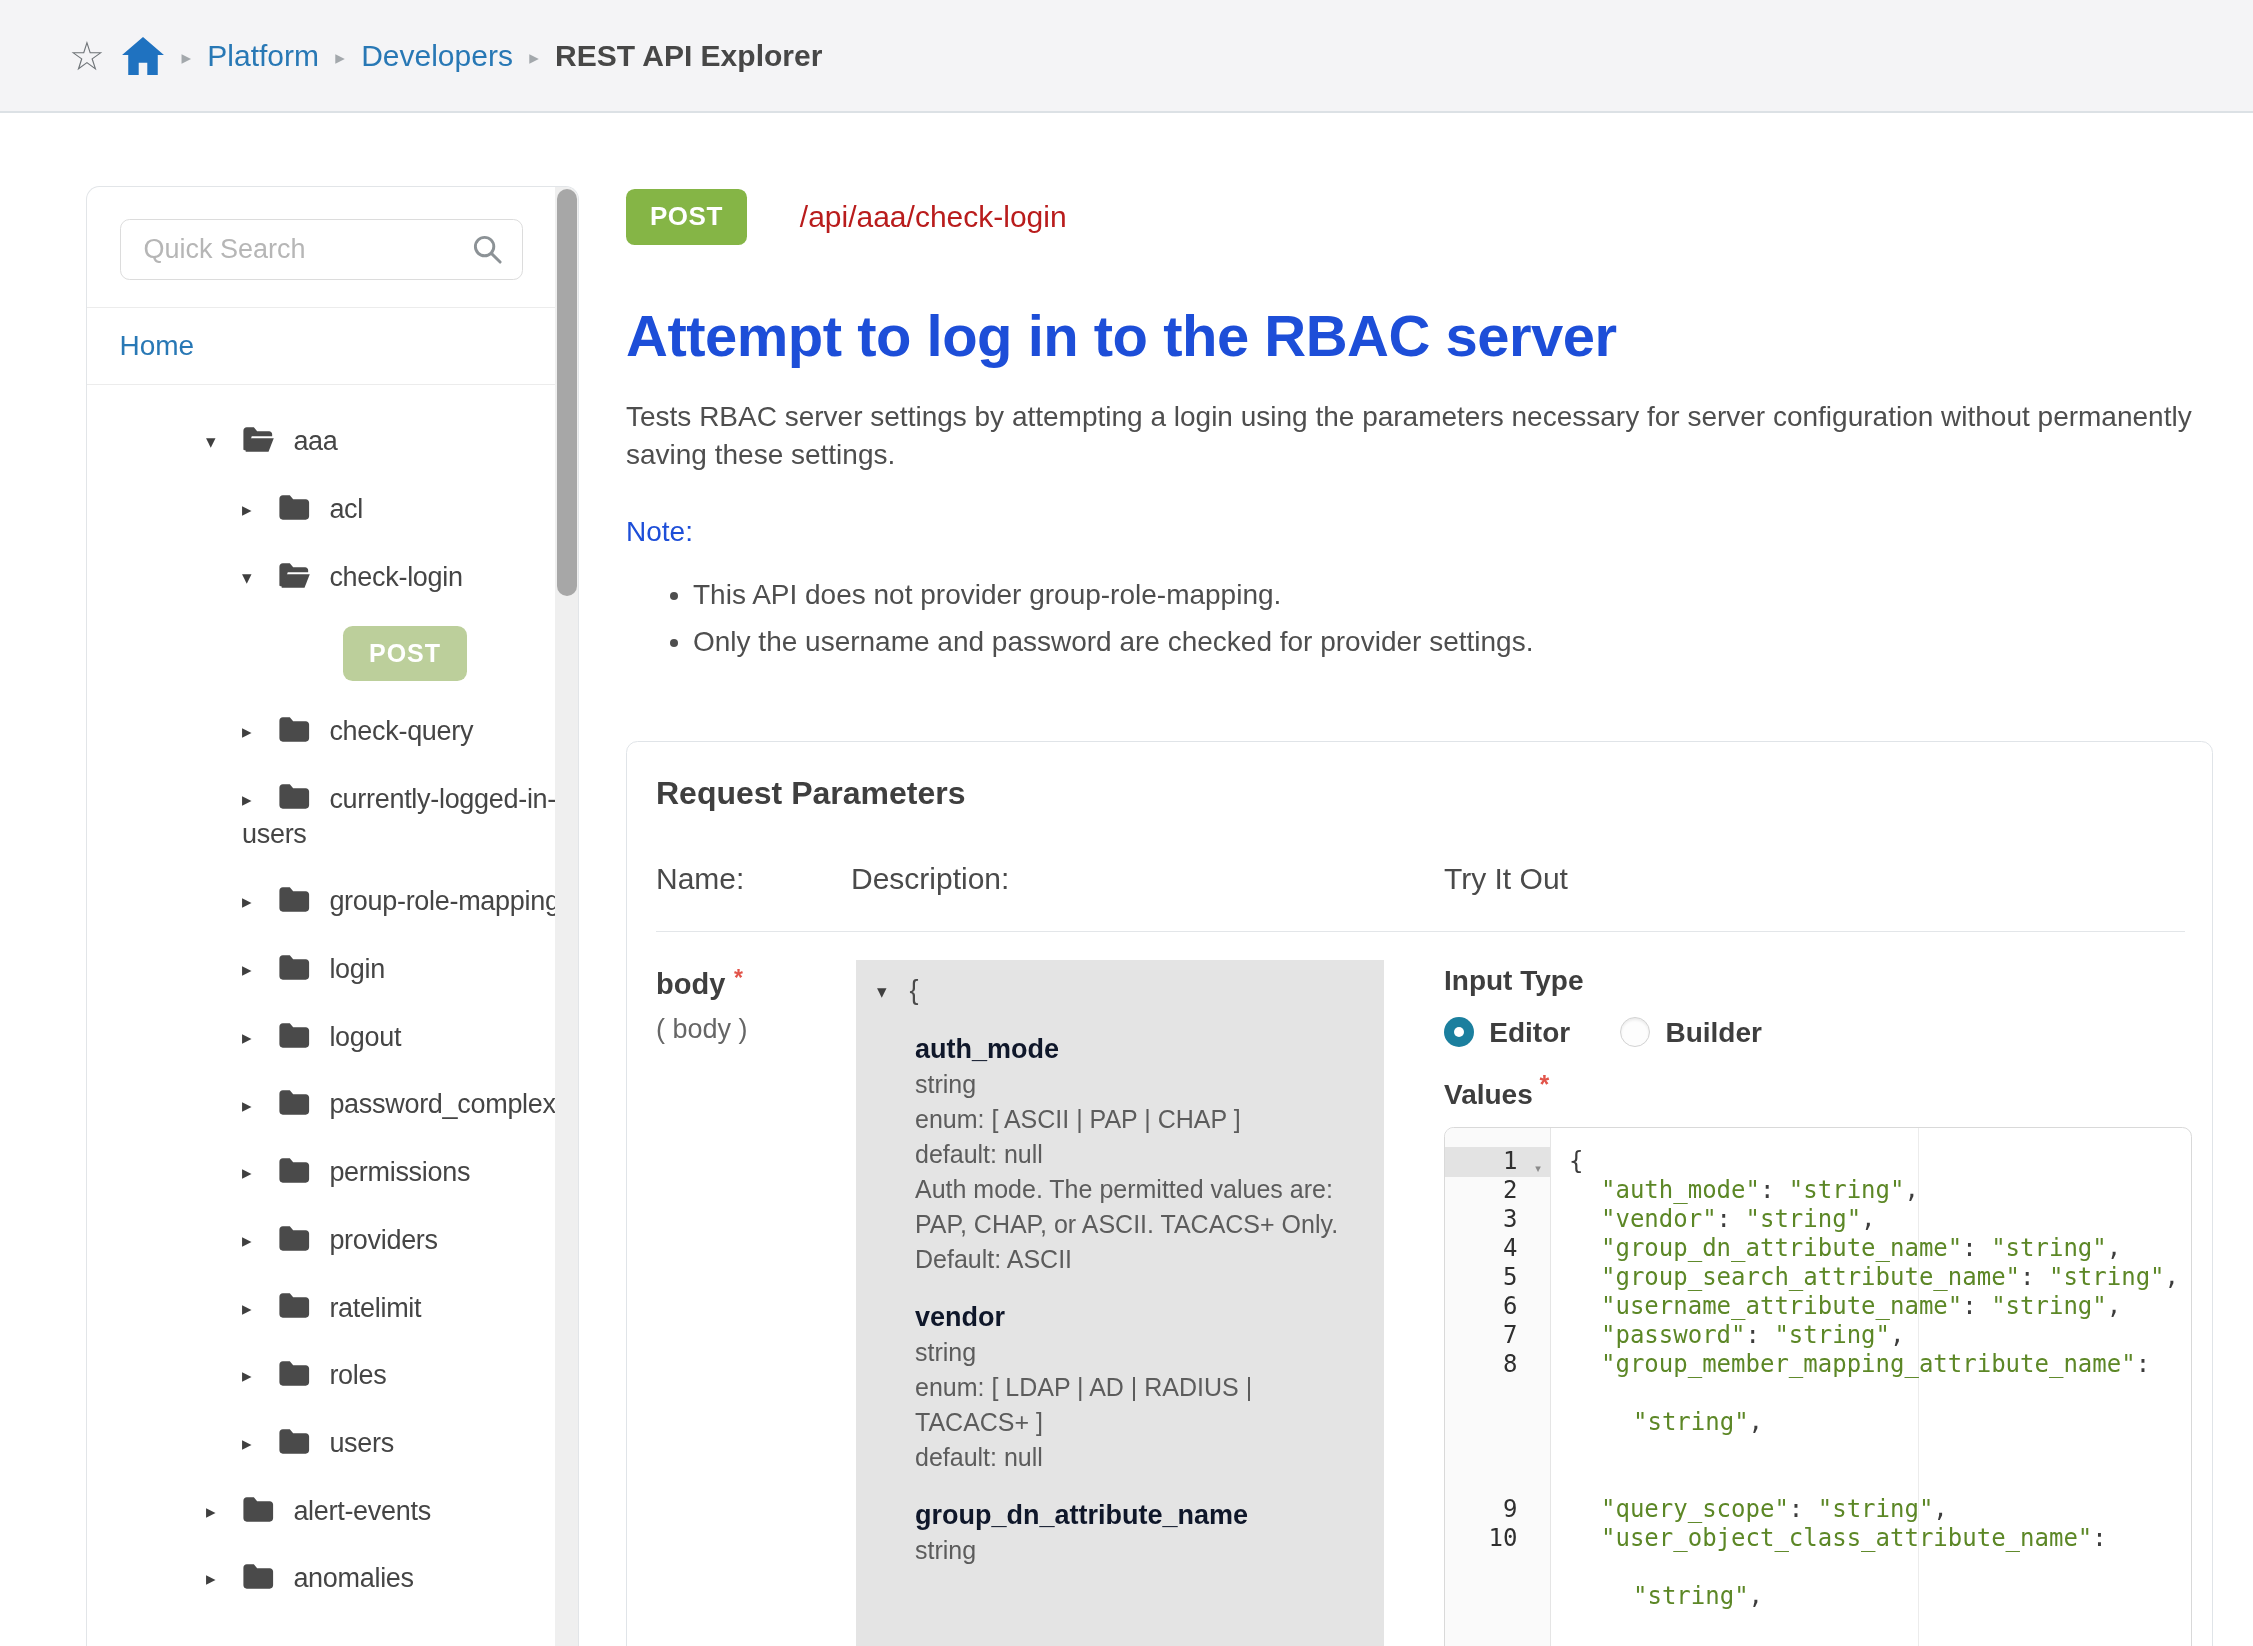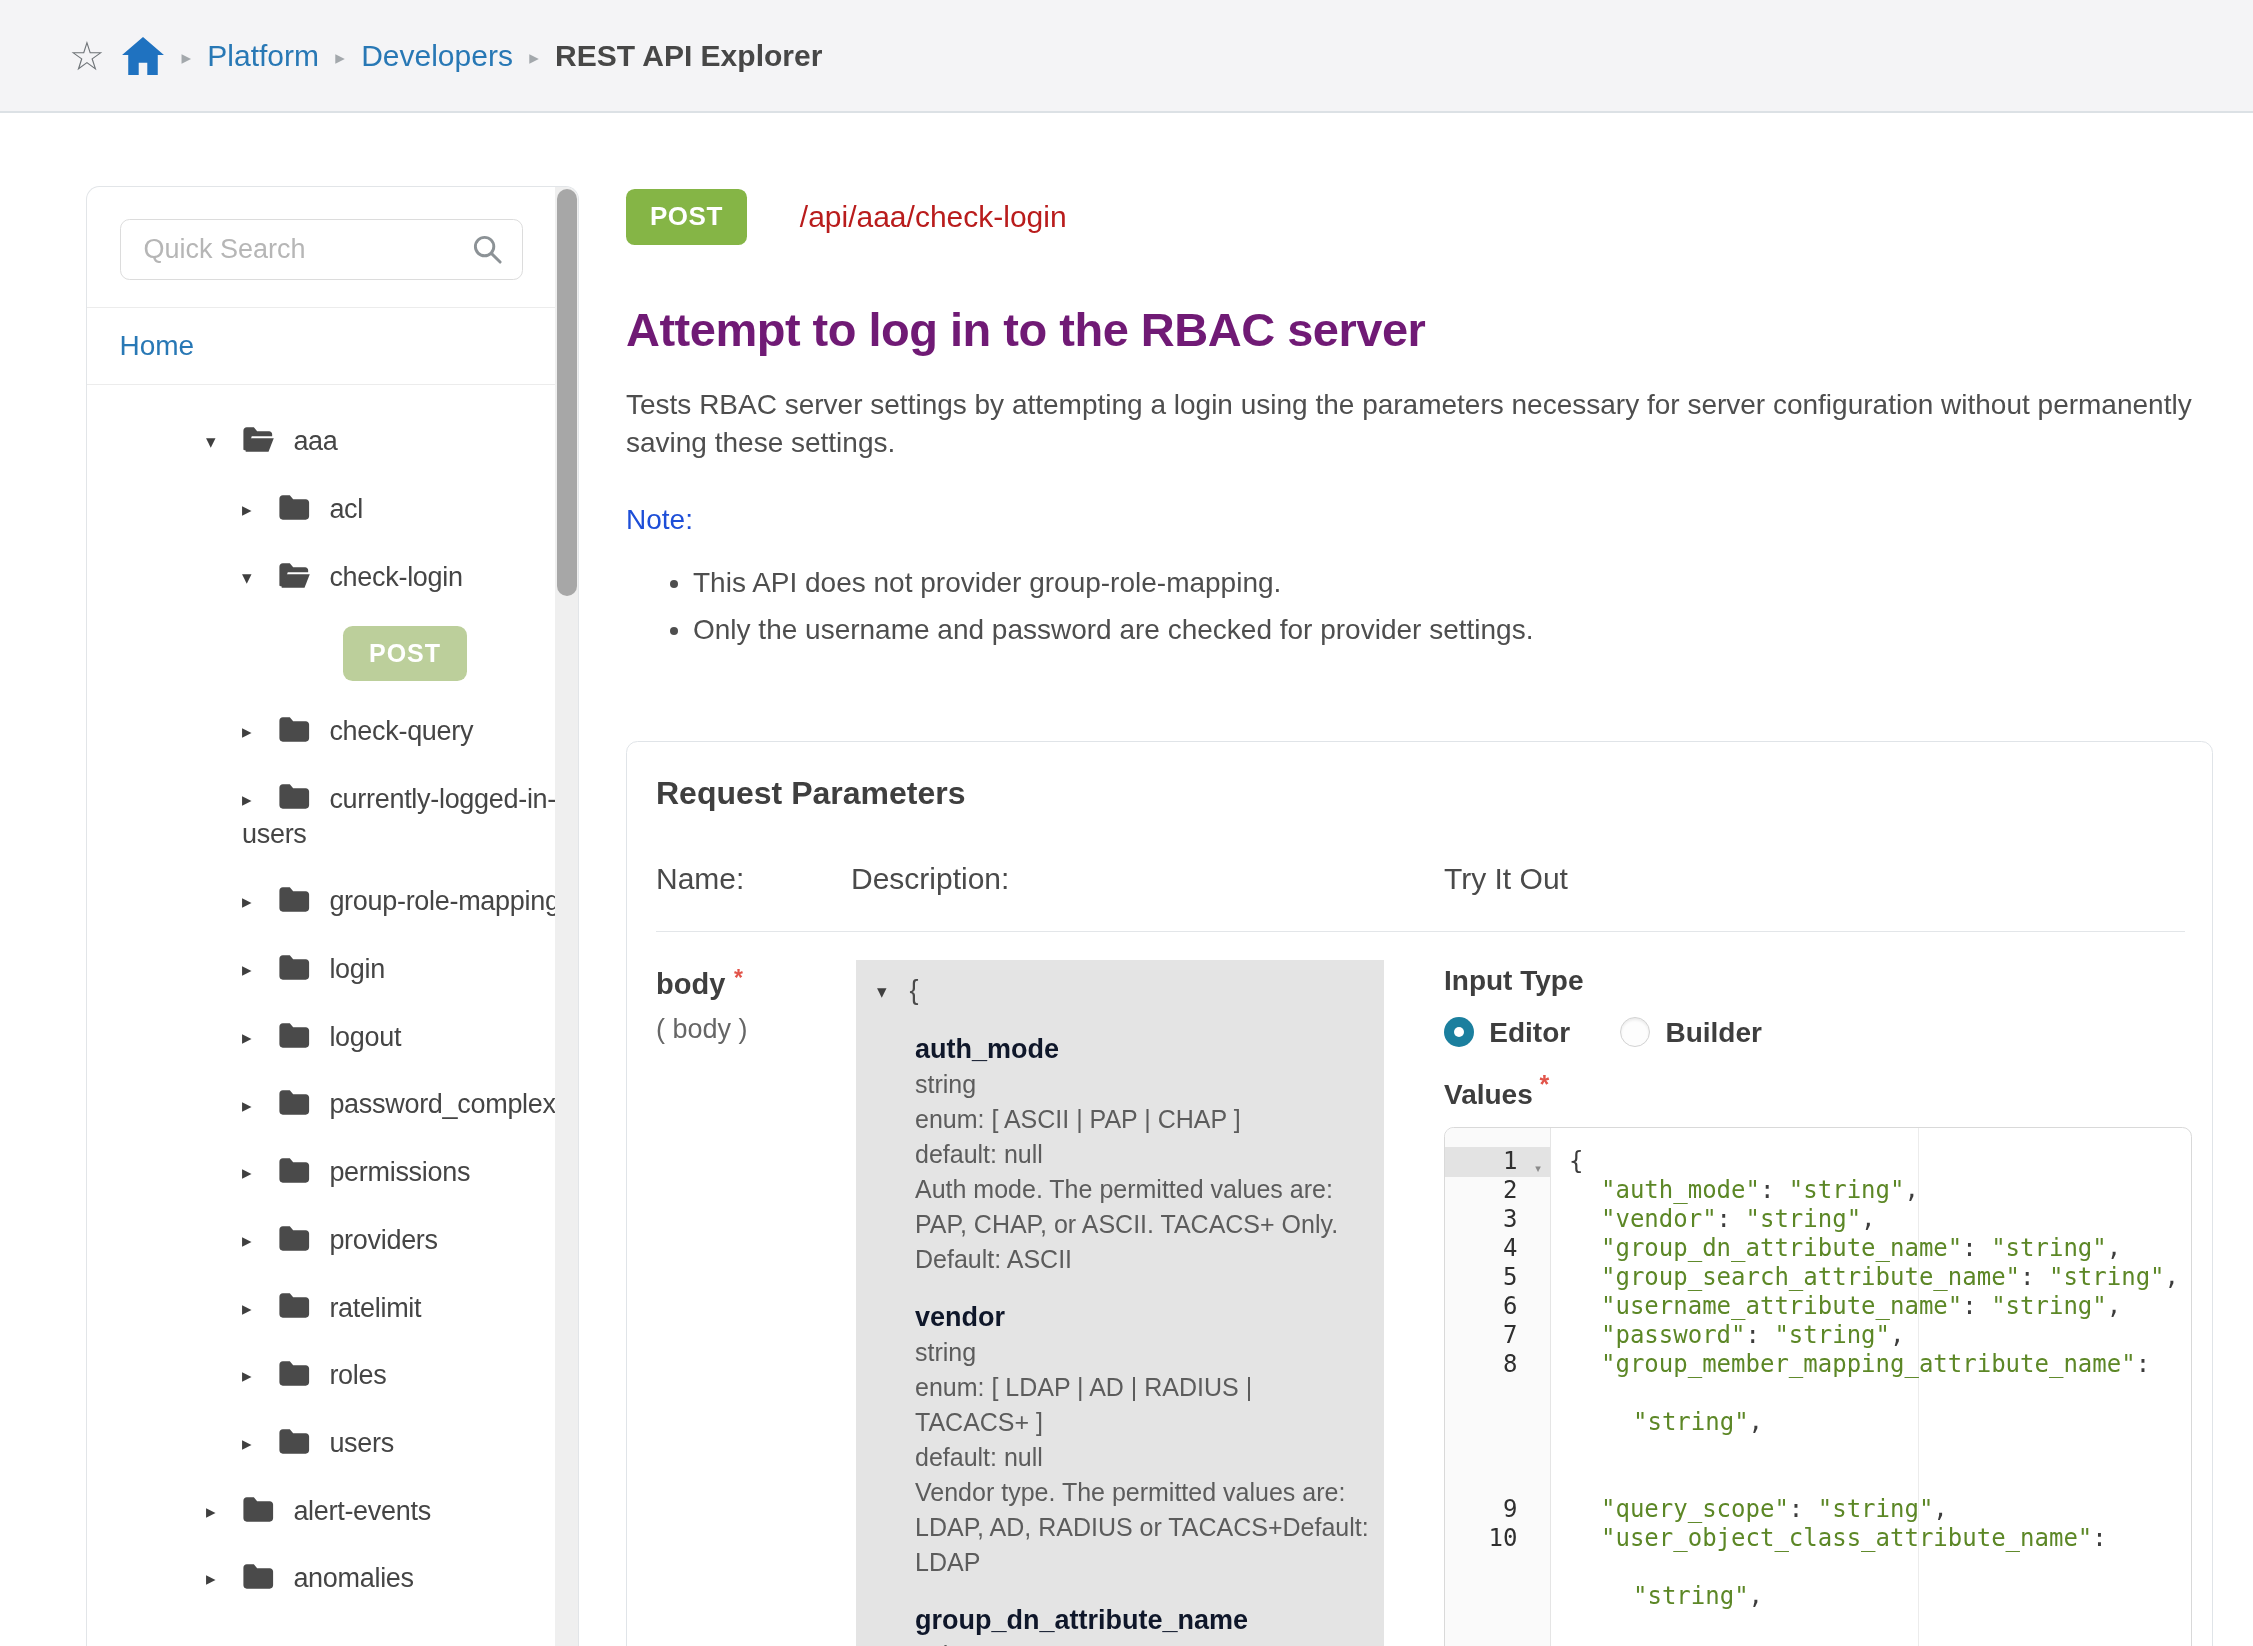--- a/index.html
+++ b/index.html
@@ -46,21 +46,21 @@
   .method-badge-sm { display:inline-block; background:#bccf9b; color:#fff;
     font-weight:bold; font-size:25px; letter-spacing:1px; padding:9.6px 26px;
     border-radius:9.6px; }
 
   
   .main { position:absolute; left:626px; top:189px; width:1594px; }
   .endpoint-row { display:flex; align-items:center; }
   .method-badge-lg { background:#85b546; color:#fff; font-weight:bold; font-size:26px;
     letter-spacing:0.5px; padding:12.4px 24px; border-radius:8.6px; }
   .endpoint-path { font-size:30px; color:#b91c1c; margin-left:53px; }
-  .page-title { margin-top:57px; font-size:47px; font-weight:bold; color:#701a75;
+  .page-title { margin-top:57px; font-size:58px; font-weight:bold; color:#1d4ed8;
     letter-spacing:-0.5px; }
   .page-desc { margin-top:29px; font-size:28px; line-height:38px; color:#4e4e4e; }
   .note-label { margin-top:42px; font-size:28px; color:#1d4ed8; }
   .note-list { margin-top:31px; padding-left:67px; }
   .note-list li { font-size:28px; color:#4e4e4e; margin-bottom:15.3px; }
 
   
   .panel { position:absolute; left:626px; top:741px; width:1587px; height:922px;
     border:1.9px solid #e0e4e8; border-radius:11.5px; background:#fff; }
   .panel-title { position:absolute; left:29px; top:32.5px; font-size:32px;
@@ -329,21 +329,20 @@
       <div class="sfline">string</div>
       <div class="sfline">enum: [ ASCII | PAP | CHAP ]</div>
       <div class="sfline">default: null</div>
       <div class="sfline">Auth mode. The permitted values are: PAP, CHAP, or ASCII. TACACS+ Only. Default: ASCII</div>
     </div>
     <div class="sfield">
       <div class="sfname">vendor</div>
       <div class="sfline">string</div>
       <div class="sfline">enum: [ LDAP | AD | RADIUS | TACACS+ ]</div>
       <div class="sfline">default: null</div>
-      <div class="sfline">Vendor type. The permitted values are: LDAP, AD, RADIUS or TACACS+Default: LDAP</div>
     </div>
     <div class="sfield">
       <div class="sfname">group_dn_attribute_name</div>
       <div class="sfline">string</div>
 
     </div>
   </div>
 
   <div class="try-col">
     <div class="tio-label">Input Type</div>

